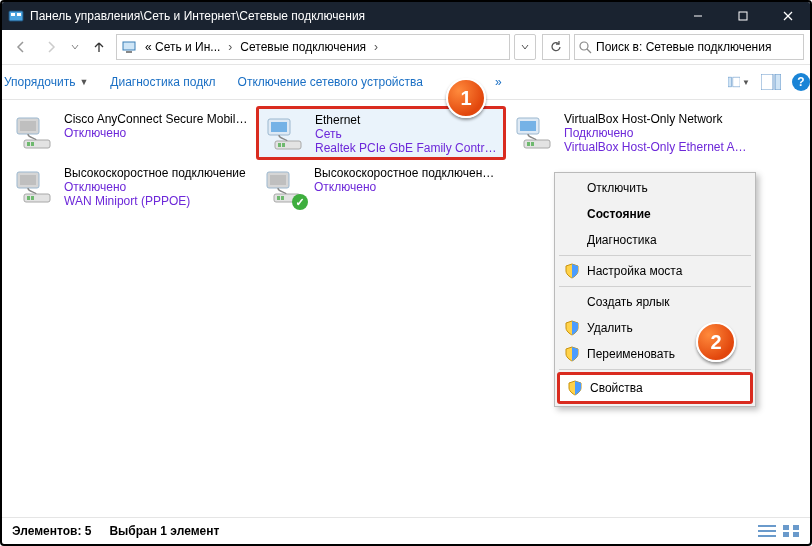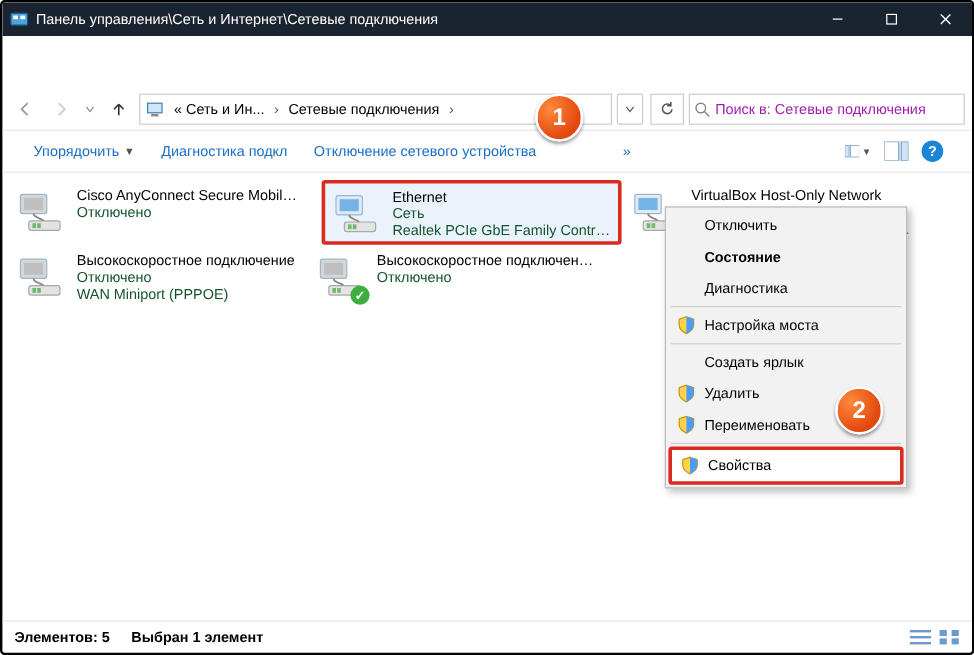--- a/index.html
+++ b/index.html
@@ -3,43 +3,43 @@
 <meta charset="utf-8">
 <style>
   html,body{margin:0;padding:0;font-family:"Segoe UI",Tahoma,sans-serif;font-size:12px;color:#000;background:#fff;}
   .window{width:808px;height:542px;border:2px solid #000;border-radius:4px;overflow:hidden;display:flex;flex-direction:column;background:#fff;position:relative;}
   .titlebar{height:28px;background:#1a2330;color:#fff;display:flex;align-items:center;padding:0 0 0 6px;}
   .titlebar .ticon{width:16px;height:16px;margin-right:6px;}
   .titlebar .title{flex:1;font-size:12px;}
   .winbtns{display:flex;height:100%;}
   .winbtn{width:45px;display:flex;align-items:center;justify-content:center;color:#fff;}
   .winbtn svg{width:10px;height:10px;}
-  .addrbar{height:34px;border-bottom:1px solid #e5e5e5;display:flex;align-items:center;padding:0 6px;gap:4px;margin-top:44px;}
+  .addrbar{height:34px;border-bottom:1px solid #e5e5e5;display:flex;align-items:center;padding:0 6px;gap:4px;}
   .navarrow{width:26px;height:26px;display:flex;align-items:center;justify-content:center;color:#777;border-radius:2px;}
   .navarrow.enabled{color:#000;}
   .breadcrumb{flex:1;height:24px;border:1px solid #ccc;display:flex;align-items:center;padding:0 2px;gap:2px;background:#fff;}
   .bcicon{width:16px;height:16px;margin:0 2px;}
   .bcsep{color:#555;padding:0 2px;}
   .bcitem{padding:2px 4px;}
   .refresh{width:26px;height:24px;border:1px solid #ccc;display:flex;align-items:center;justify-content:center;margin-left:2px;}
-  .search{width:220px;height:24px;border:1px solid #ccc;display:flex;align-items:center;padding:0 4px;gap:4px;color:#a21caf;}
-  .cmdbar{height:34px;border-bottom:1px solid #e5e5e5;display:flex;align-items:center;padding:0 24px;gap:18px;justify-content:flex-end;}
+  .search{width:220px;height:24px;border:1px solid #ccc;display:flex;align-items:center;padding:0 4px;gap:4px;color:#000000;}
+  .cmdbar{height:34px;border-bottom:1px solid #e5e5e5;display:flex;align-items:center;padding:0 0;gap:18px;justify-content:flex-end;}
   .cmdbtn{display:flex;align-items:center;gap:4px;color:#1a6fc4;padding:4px 2px;}
   .cmdbtn span.chev{font-size:9px;color:#555;}
   .spacer{flex:1;}
   .viewicons{display:flex;align-items:center;gap:10px;}
   .vicon{width:22px;height:22px;display:flex;align-items:center;justify-content:center;}
   .help{width:18px;height:18px;border-radius:50%;background:#1a84d6;color:#fff;display:flex;align-items:center;justify-content:center;font-weight:bold;font-size:12px;}
   .content{flex:1;position:relative;padding:6px 4px 0 4px;display:flex;flex-wrap:wrap;align-content:flex-start;overflow:hidden;}
   .conn{width:250px;height:54px;display:flex;align-items:flex-start;padding:4px 6px;gap:8px;box-sizing:border-box;border:2px solid transparent;border-radius:3px;}
-  .conn.selected{border:3px solid #d92b1f;background:#eaf3fb;margin-left:12px;}
+  .conn.selected{border:3px solid #d92b1f;background:#eaf3fb;}
   .cicon{width:42px;height:42px;flex-shrink:0;position:relative;}
   .ctext{display:flex;flex-direction:column;line-height:14px;overflow:hidden;}
   .ctext .l1{color:#000;white-space:nowrap;overflow:hidden;text-overflow:ellipsis;}
-  .ctext .l2,.ctext .l3{color:#14532d;white-space:nowrap;overflow:hidden;text-overflow:ellipsis;}
+  .ctext .l2,.ctext .l3{color:#6d28d9;white-space:nowrap;overflow:hidden;text-overflow:ellipsis;}
   .badgeok{position:absolute;right:-2px;bottom:-2px;width:16px;height:16px;border-radius:50%;background:#3eae3e;display:flex;align-items:center;justify-content:center;color:#fff;font-size:11px;font-weight:bold;}
   .statusbar{height:26px;border-top:1px solid #e5e5e5;display:flex;align-items:center;padding:0 10px;gap:18px;font-size:12px;font-weight:bold;}
   .statusbar .right{margin-left:auto;display:flex;gap:6px;}
   .sbicon{width:18px;height:14px;}
   .ctxmenu{position:absolute;left:536px;top:170px;width:196px;background:#f2f2f2;border:1px solid #bababa;box-shadow:3px 3px 6px rgba(0,0,0,0.25);padding:2px;margin-left:16px;}
   .mitem{height:26px;display:flex;align-items:center;padding:0 10px 0 30px;position:relative;}
   .mitem.bold{font-weight:600;}
   .mitem .shield{position:absolute;left:7px;top:5px;width:16px;height:16px;}
   .msep{height:1px;background:#d0d0d0;margin:2px 2px;}
   .mitem.hl{border:3px solid #d92b1f;border-radius:3px;background:#fff;}

